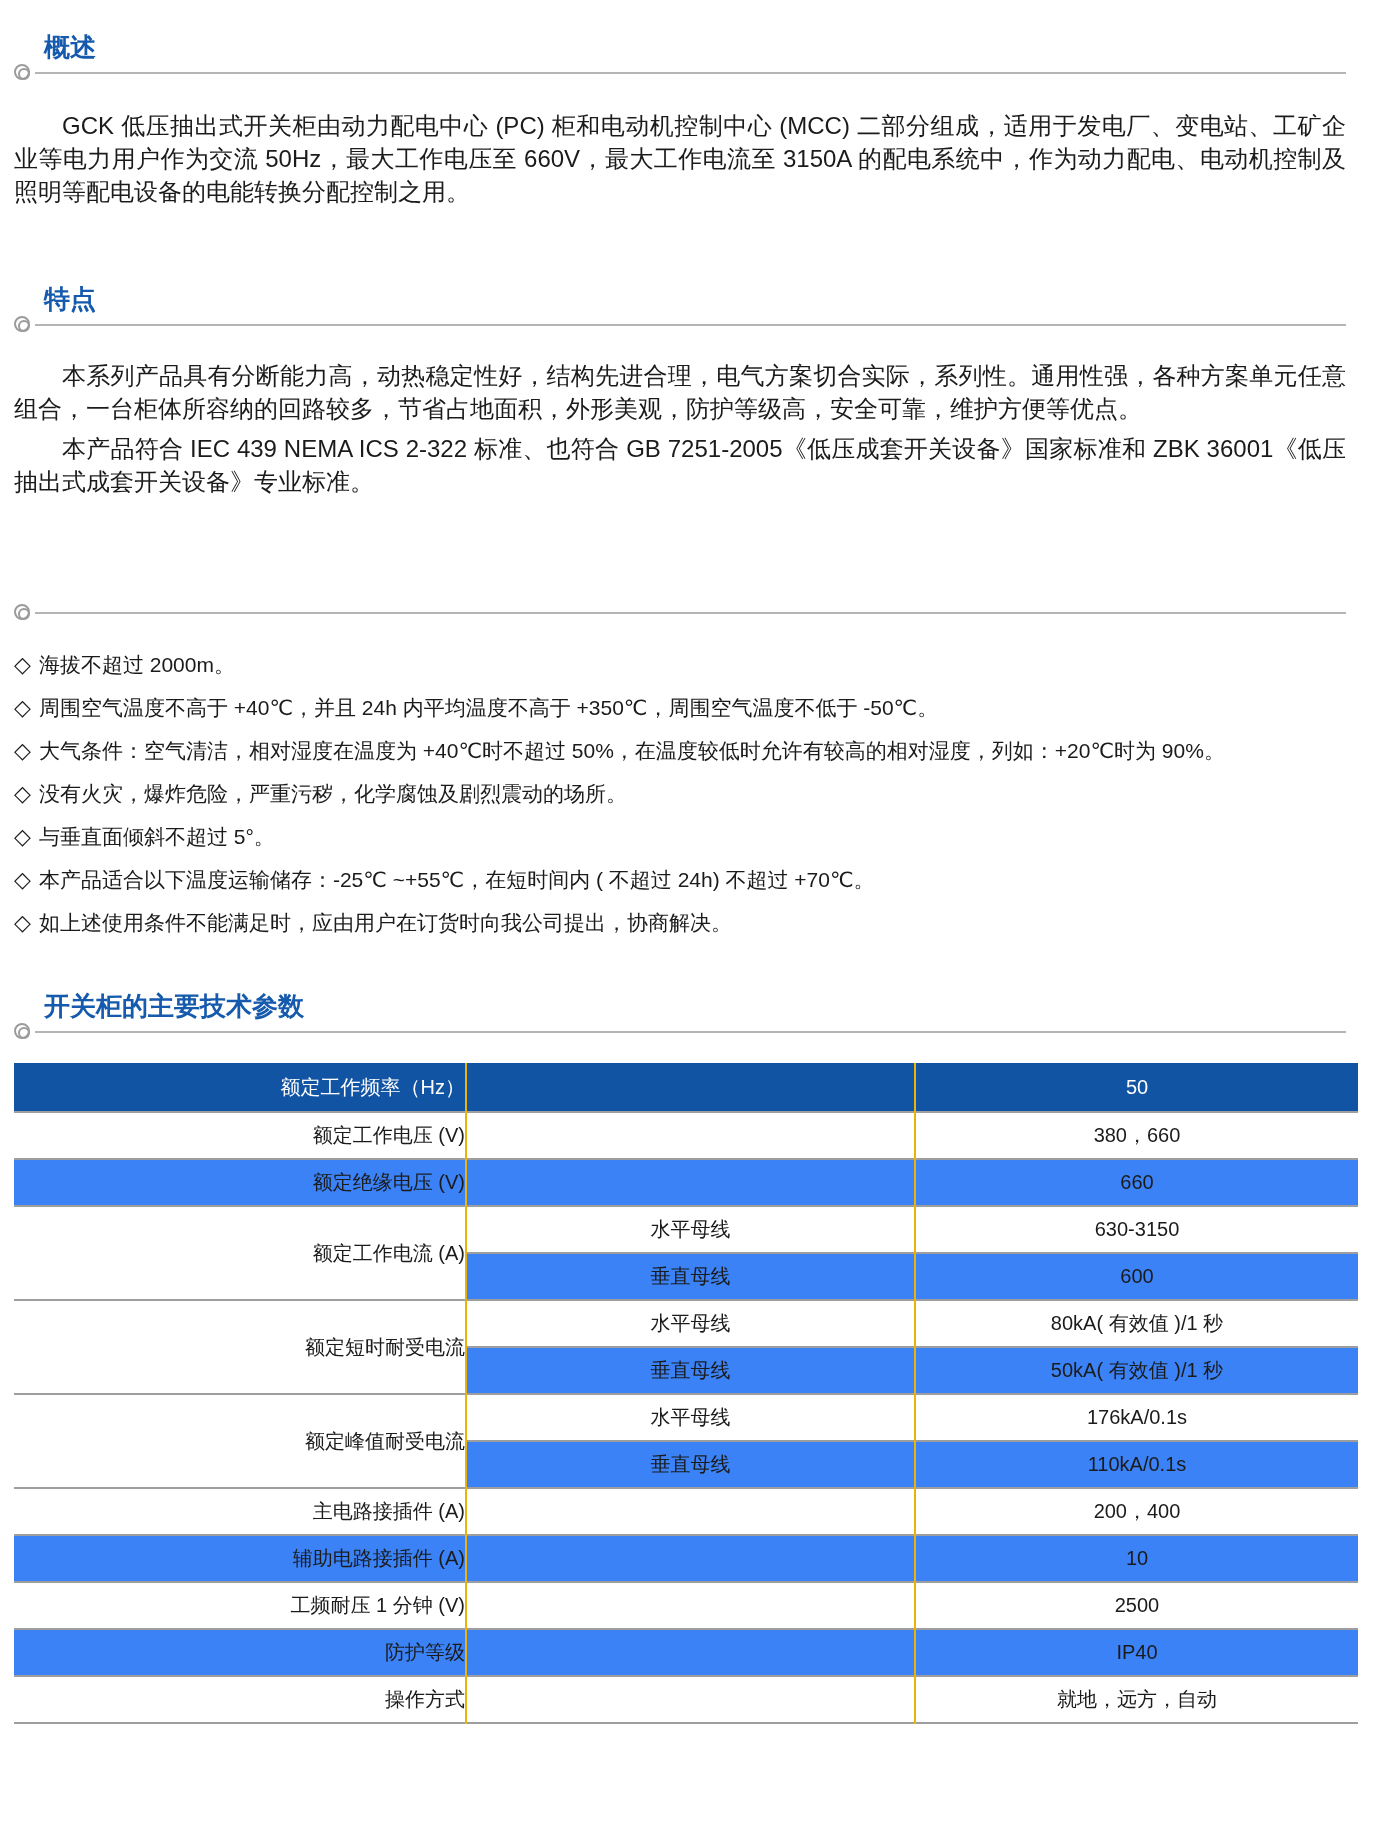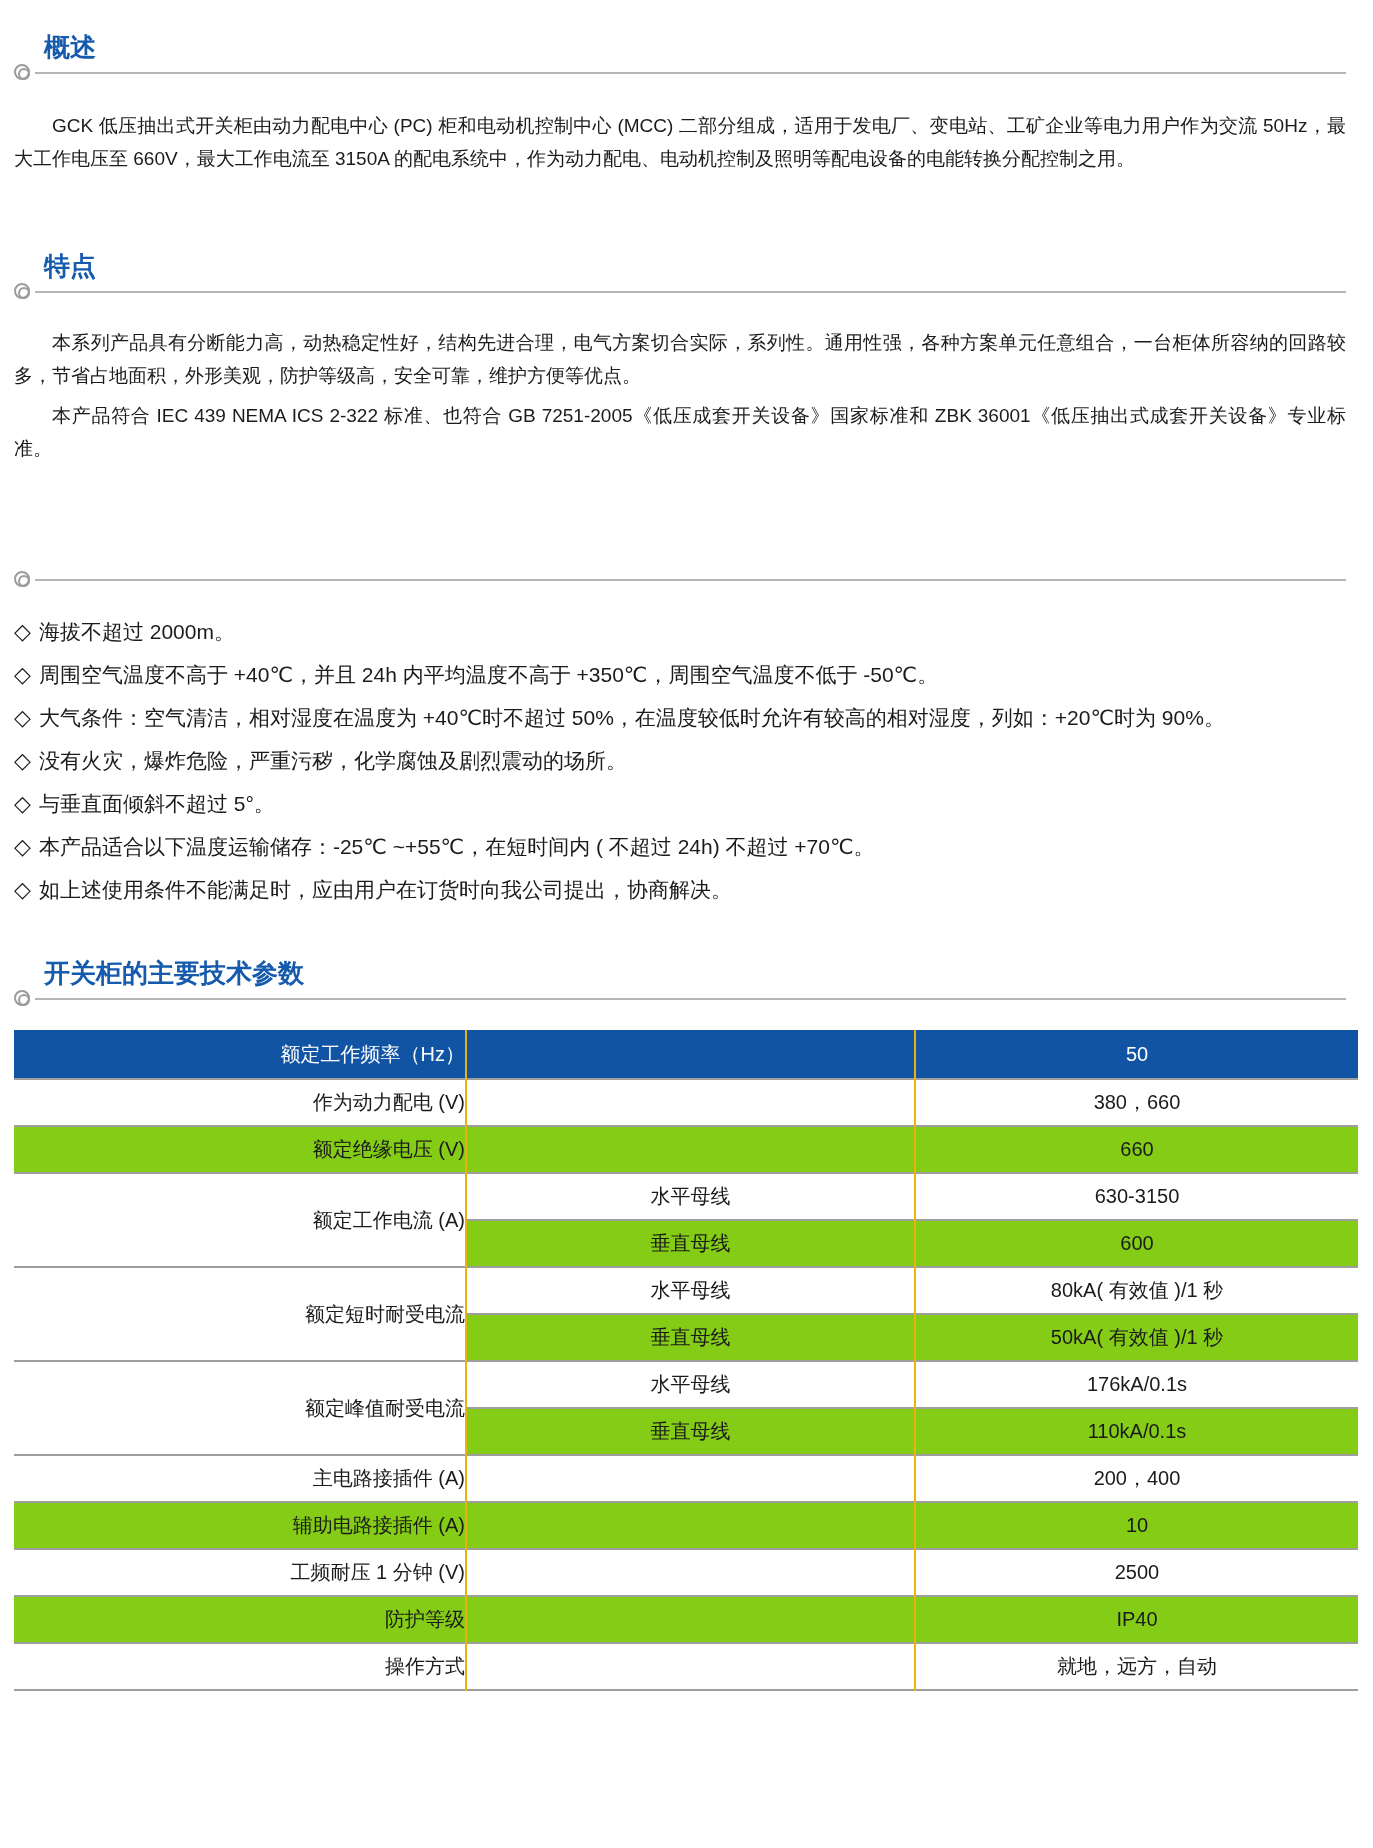--- a/index.html
+++ b/index.html
@@ -31,21 +31,21 @@
     border:2px solid #9b9b9b; border-radius:50%;
   }
   .rule-line {
     position:absolute; left:21px; right:0; top:9px;
     height:2px; background:#b5b5b5; display:block;
   }
 
   
   .paras { margin-top:24px; }
   .paras p {
-    font-size:19px; line-height:33px;
+    font-size:24px; line-height:33px;
     text-indent:2em; text-align:justify;
   }
   .paras p + p { margin-top:7px; }
   #sec-features { margin-top:75px; }
   #sec-features .paras { margin-top:22px; }
 
   
   #sec-environment { margin-top:105px; }
   .bullets { margin-top:18px; list-style:none; }
   .bullets li { font-size:21px; line-height:43px; }
@@ -59,21 +59,21 @@
     font-size:20px;
     border-bottom:2px solid #9e9e9e;
   }
   table.params col.c1 { width:452px; }
   table.params col.c2 { width:449px; }
   table.params col.c3 { width:443px; }
   table.params td { height:47px; border-top:2px solid #9e9e9e; }
   table.params tr.thead td { height:49px; border-top:none; background:#1254a4; color:#ffffff; }
   td.lab { text-align:right; padding-left:30px; }
   td.mid, td.val { text-align:center; border-left:2px solid #eab308; }
-  tr.shade td { background:#84cc16; }
+  tr.shade td { background:#3b82f6; }
 </style>
 </head>
 <body>
 
 <div class="page">
 
   <div id="sec-overview">
     <div class="sec-head">
       <h2 class="sec-title">概述</h2>
       <div class="sec-rule">
@@ -134,21 +134,21 @@
           <col class="c3">
         </colgroup>
       <tbody>
         <tr class="thead">
           <td class="lab">额定工作频率（Hz）</td>
           <td class="mid"></td>
           <td class="val">50</td>
         </tr>
 
         <tr>
-          <td class="lab">作为动力配电 (V)</td>
+          <td class="lab">额定工作电压 (V)</td>
           <td class="mid"></td>
           <td class="val">380，660</td>
         </tr>
 
         <tr class="shade">
           <td class="lab">额定绝缘电压 (V)</td>
           <td class="mid"></td>
           <td class="val">660</td>
         </tr>
 

